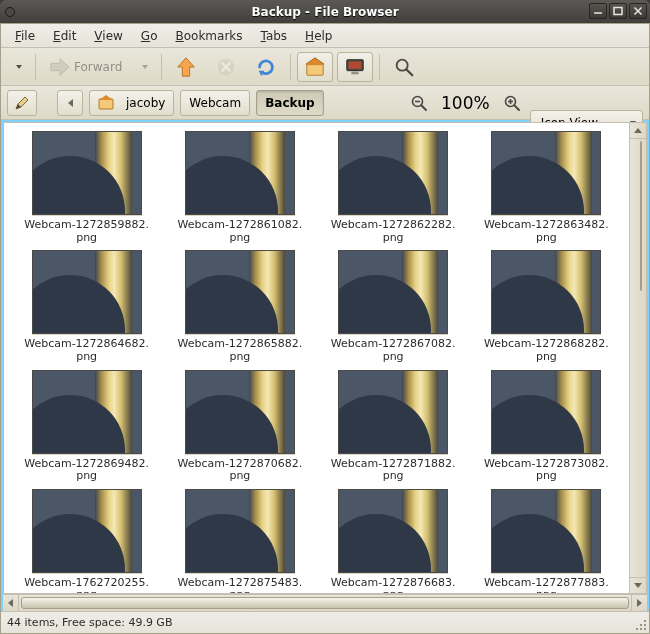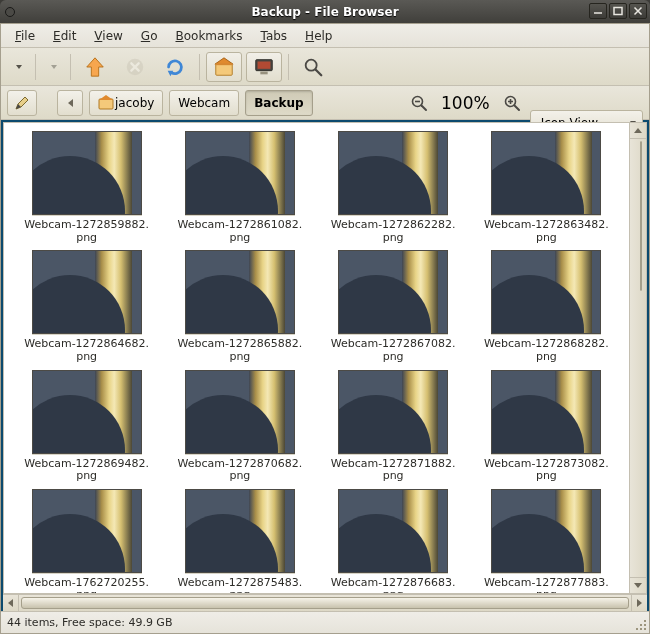--- a/index.html
+++ b/index.html
@@ -6,38 +6,38 @@
   html, body { width: 650px; height: 634px; overflow: hidden; font-family: "DejaVu Sans", "Liberation Sans", sans-serif; font-size: 12px; }
   body { background: #3c3b37; }
 
   .titlebar { height: 23px; background: linear-gradient(#5a5955,#403f3b); display:flex; align-items:center; position:relative; border-radius: 6px 6px 0 0; }
   .titlebar-left-dot { width:10px; height:10px; border:1.5px solid #1a1a18; border-radius:50%; margin-left:5px; background:#4b4a46; }
   .titlebar-title { position:absolute; left:0; right:0; text-align:center; color:#fff; font-weight:bold; font-size:12px; text-shadow:0 1px 1px #000; }
   .win-controls { position:absolute; right:3px; top:3px; display:flex; gap:2px; }
   .win-btn { width:18px; height:16px; background:linear-gradient(#55544f,#3c3b37); border:1px solid #26251f; border-radius:2px; display:flex; align-items:center; justify-content:center; color:#e8e6e0; cursor:pointer; }
   .win-btn svg { width:10px; height:10px; stroke:#e8e6e0; stroke-width:1.5; fill:none; }
 
-  .window { position:absolute; top:23px; left:0; right:0; bottom:0; background:#0c4a6e; border:1px solid #a59f8e; display:flex; flex-direction:column;justify-content:flex-end; }
+  .window { position:absolute; top:23px; left:0; right:0; bottom:0; background:#7dd3fc; border:1px solid #a59f8e; display:flex; flex-direction:column;justify-content:flex-end; }
 
   .menubar { height:24px; background:linear-gradient(#efede7,#e6e3da); border-bottom:1px solid #c4bfb1; display:flex; align-items:center; padding:0 6px; gap:2px; }
   .menu-item { padding:3px 8px; border-radius:3px; cursor:pointer; color:#2d2c28; }
   .menu-item .ul { text-decoration:underline; }
 
   .toolbar { height:38px; background:linear-gradient(#e9e6db,#dedac8); border-bottom:1px solid #c4bfb1; display:flex; align-items:center; padding:0 6px; gap:4px; }
   .tb-btn { height:30px; border:1px solid transparent; border-radius:3px; display:flex; align-items:center; gap:3px; padding:0 6px; cursor:pointer; }
   .tb-btn.framed { border:1px solid #bab49f; background:linear-gradient(#f1efe8,#e2dece); }
   .tb-btn.disabled { opacity:0.45; cursor:default; }
   .tb-sep { width:1px; height:26px; background:#c4bfb1; margin:0 2px; }
   .chev-down { width:0;height:0;border-left:3px solid transparent;border-right:3px solid transparent;border-top:4px solid #55524a; margin-left:2px;}
   .big-arrow-left { width:22px; height:22px; }
   .big-arrow-right { width:22px; height:22px; }
   .blabel { font-size:12px; color:#2d2c28; }
 
   .locbar { height:34px; background:linear-gradient(#e9e6db,#dedac8); border-bottom:1px solid #c4bfb1; display:flex; align-items:center; padding:0 6px; gap:6px; }
-  .loc-btn { height:26px; border:1px solid #bab49f; background:linear-gradient(#f3f1ea,#e2dece); border-radius:3px; display:flex; align-items:center; justify-content:center; padding:0 8px; cursor:pointer; font-size:12px; gap:1px; }
+  .loc-btn { height:26px; border:1px solid #bab49f; background:linear-gradient(#f3f1ea,#e2dece); border-radius:3px; display:flex; align-items:center; justify-content:center; padding:0 8px; cursor:pointer; font-size:12px; gap:12px; }
   .loc-btn.pressed { background:linear-gradient(#cfcab6,#dedac8); border-color:#a59f8b; box-shadow: inset 0 1px 2px rgba(0,0,0,0.15); font-weight:bold; }
   .loc-spacer { flex:1; }
   .zoom-label { font-size:17px; padding:0 4px; }
   .drop { height:26px; border:1px solid #bab49f; background:linear-gradient(#f3f1ea,#e2dece); border-radius:3px; display:flex; align-items:center; padding:0 6px 0 10px; gap:30px; cursor:pointer;margin-top:40px; }
 
   .content-wrap { flex:1; display:flex; background:#fff; border:1px solid #c4bfb1; margin:2px 2px 0 2px; min-height:0; }
   .content { flex:1; overflow:hidden; position:relative; }
   .scrollport { position:absolute; top:0; left:0; right:0; bottom:0; overflow:hidden; }
   .grid { display:grid; grid-template-columns: repeat(4, 1fr); padding:8px 6px; column-gap: 0; row-gap: 6px; }
   .cell { display:flex; flex-direction:column; align-items:center; gap:4px; }
@@ -106,20 +106,26 @@
     <div class="menu-item"><span class="ul">B</span><span>ookmarks</span></div>
     <div class="menu-item"><span class="ul">T</span><span>abs</span></div>
     <div class="menu-item"><span class="ul">H</span><span>elp</span></div>
   </div>
 
   <div class="toolbar">
     <div class="tb-btn">
         <span class="chev-down"></span>
       </div>
     <div class="tb-sep"></div>
+    <div class="tb-btn disabled">
+      <svg class="big-arrow-right" viewBox="0 0 24 24">
+          <path fill="#bcb7a6" stroke="#938d79" stroke-width="1" d="M12 3 L22 12 L12 21 L12 16 L2 16 L2 8 L12 8 Z"></path>
+        </svg>
+      <span class="blabel">Forward</span>
+    </div>
     <div class="tb-btn disabled">
         <span class="chev-down"></span>
       </div>
     <div class="tb-sep"></div>
     <div class="tb-btn">
       <svg class="ico22" viewBox="0 0 24 24">
           <path fill="#f7a64e" stroke="#b56f17" stroke-width="1" d="M12 2 L21 12 L16 12 L16 22 L8 22 L8 12 L3 12 Z"></path>
         </svg>
     </div>
     <div class="tb-btn disabled">

